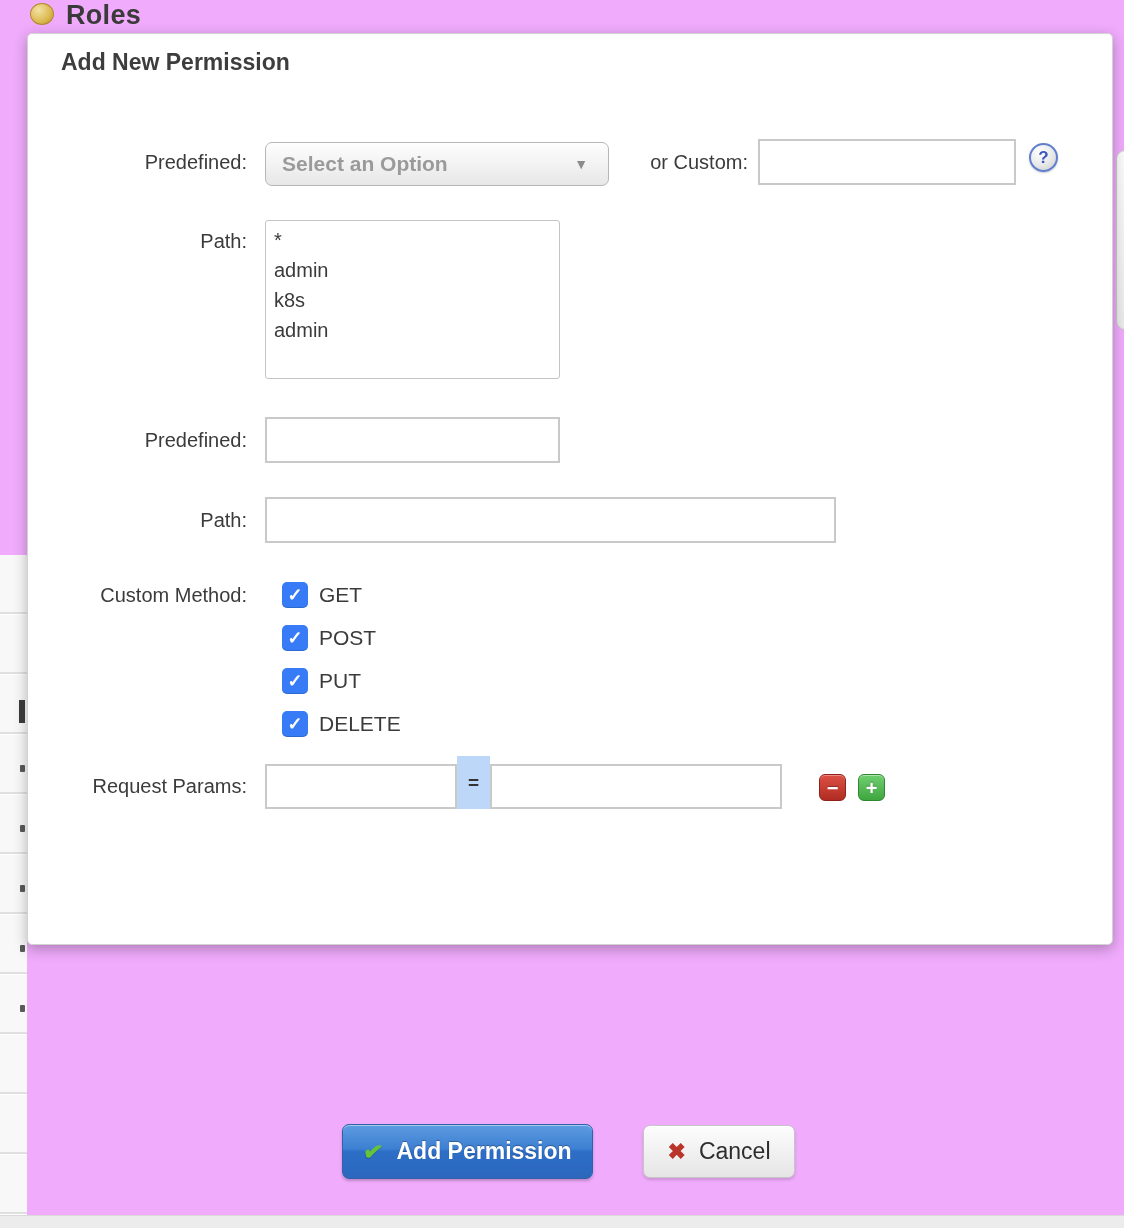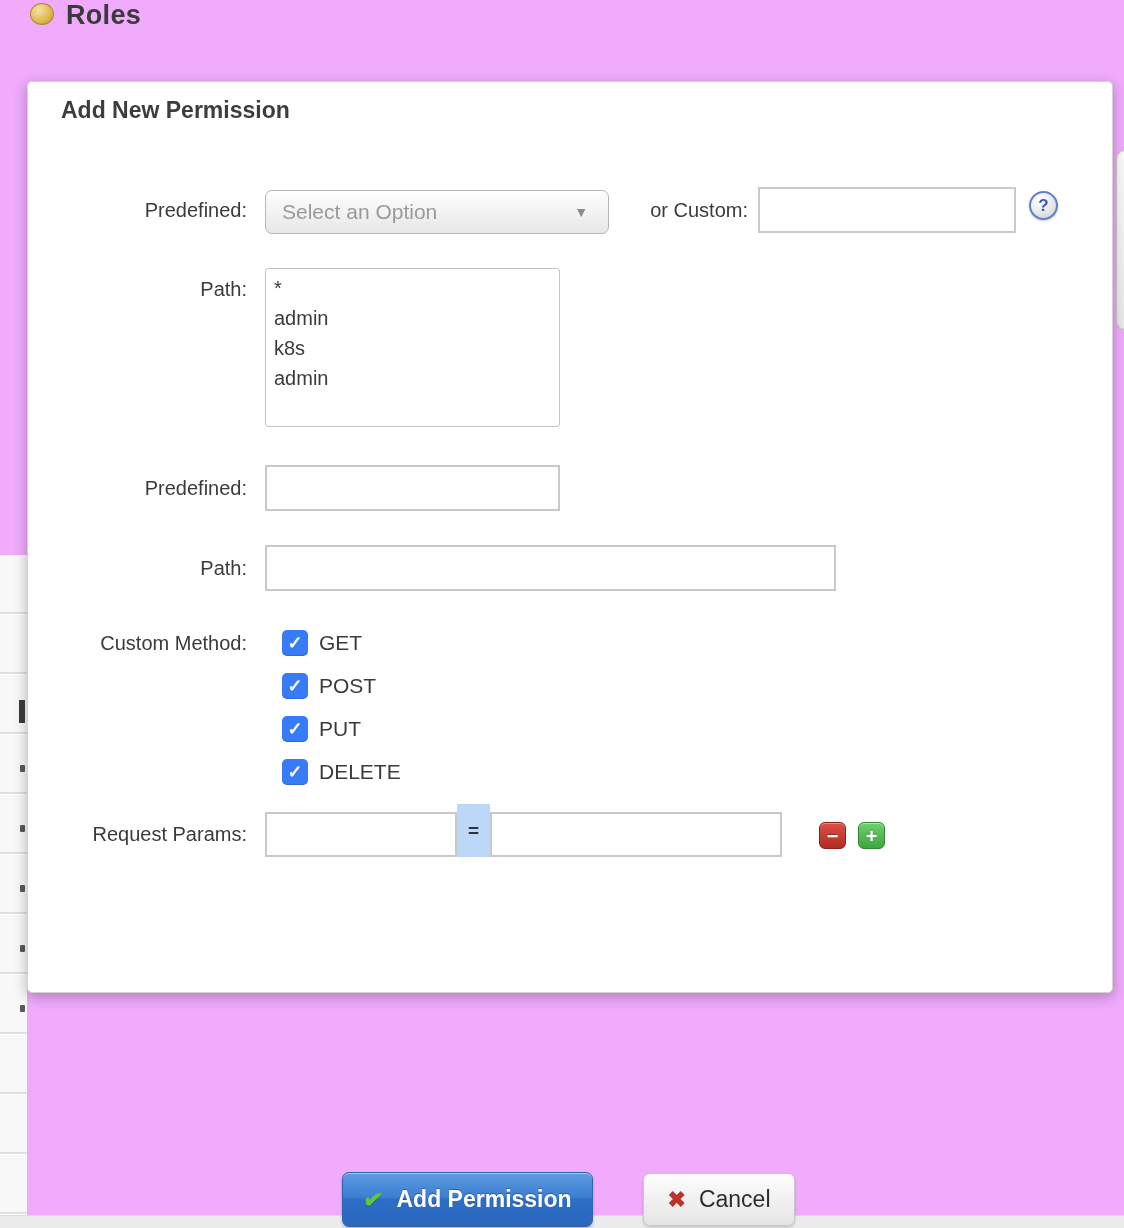--- a/index.html
+++ b/index.html
@@ -35,41 +35,41 @@
   .bg-bottom {
     position:absolute; left:0; top:1215px; width:1124px; height:13px;
     background:#ececec; border-top:1px solid #dadada;
   }
 
   
   .modal {
     position:absolute; left:27px; top:33px; width:1086px; height:912px;
     background:#ffffff; border:1px solid #d2d2d2; border-radius:5px;
     box-shadow:0 4px 14px rgba(0,0,0,.28);
-    margin-top:48px;
   }
   .modal-title {
     position:absolute; left:33px; top:15px;
     font-size:23px; font-weight:bold; color:#3d3d3d;
   }
 
   .lbl {
     position:absolute; left:0; width:219px; text-align:right;
     font-size:20px; color:#3b3b3b; display:flex;
     align-items:center; justify-content:flex-end;
   }
 
   
   .select-box {
     position:absolute; left:237px; top:108px; width:344px; height:44px;
     border:1px solid #b6b6b6; border-radius:7px;
     background:linear-gradient(#fefefe,#e7e7e7);
     display:flex; align-items:center; padding:13px 16px;
     color:#9a9a9a; font-size:21px; cursor:pointer;
     box-shadow:inset 0 1px 0 #fff;
+    font-weight:bold;
   }
   .select-box .arrow {
     position:absolute; right:20px; font-size:14px; color:#8b8b8b;
   }
   .txt {
     position:absolute; border:2px solid #c9c9c9; background:#fff;
     font-size:19px; color:#333; padding:0 8px;
     font-family:"Liberation Sans", sans-serif;
   }
   .help-icon {

